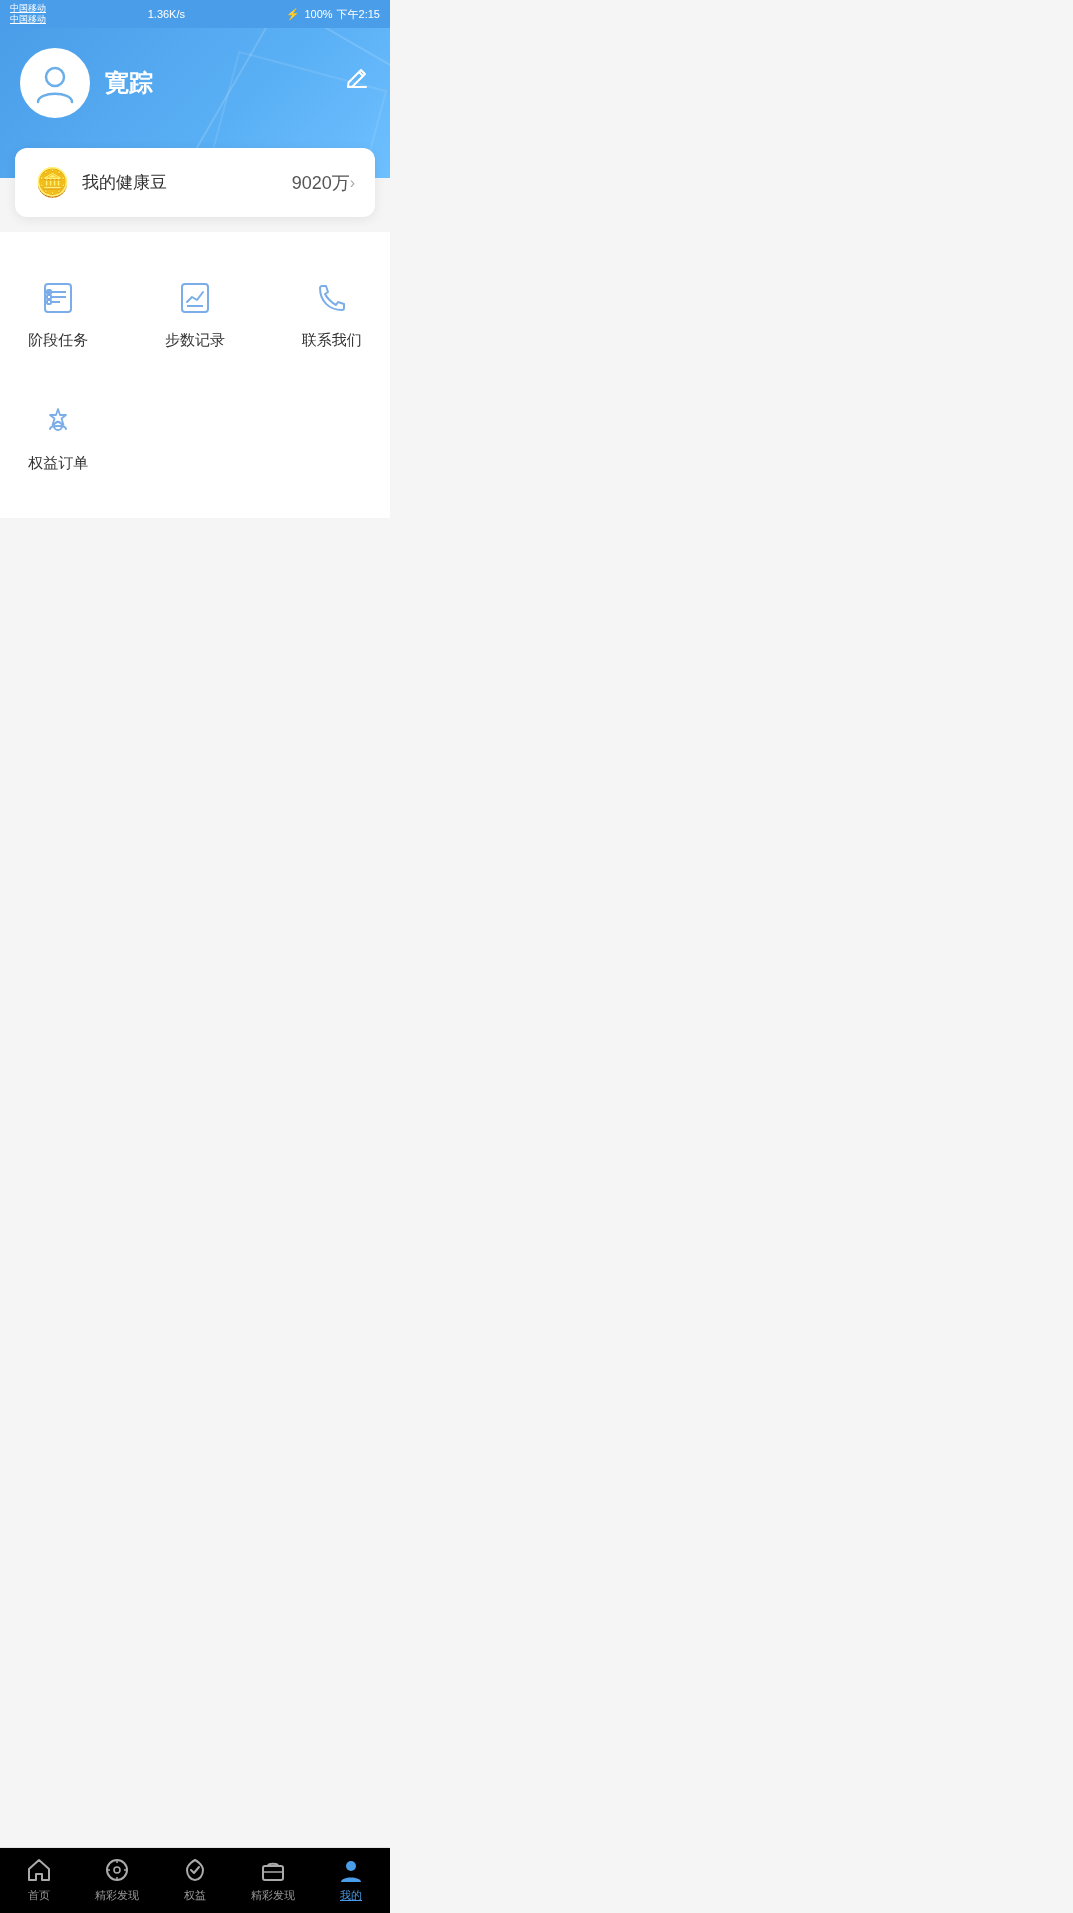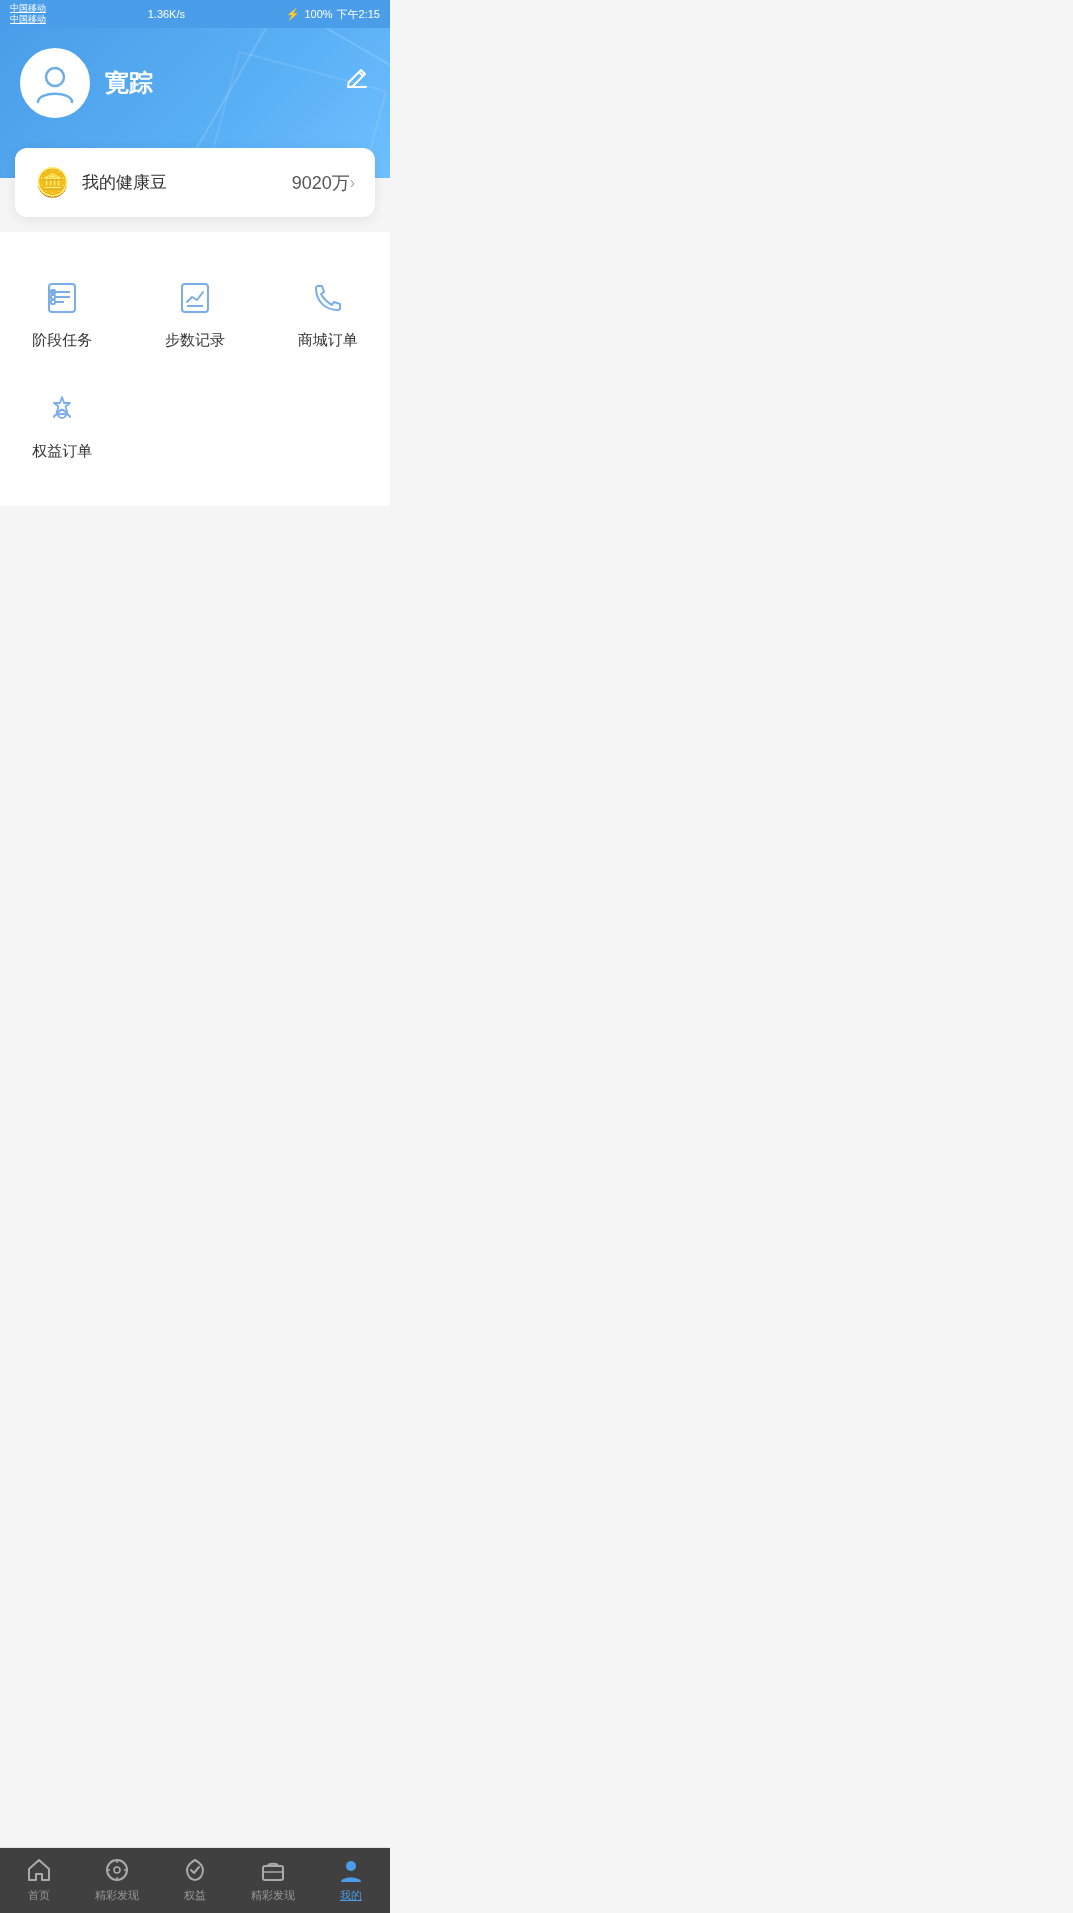--- a/index.html
+++ b/index.html
@@ -135,21 +135,21 @@
     .main-content {
       background: #fff;
       margin-top: 15px;
       padding: 20px 0;
     }
 
     
     .menu-grid {
       display: grid;
       grid-template-columns: repeat(3, 1fr);
-      gap: 8px;
+      gap: 20px;
       padding: 10px 0;
     }
     .menu-item {
       display: flex;
       flex-direction: column;
       align-items: center;
       gap: 12px;
       padding: 15px 10px;
       cursor: pointer;
     }
@@ -168,21 +168,21 @@
     .menu-item-label {
       font-size: 15px;
       color: #333;
     }
 
     
     .bottom-nav {
       position: fixed;
       bottom: 0;
       width: 390px;
-      background: #404040;
+      background: #000000;
       border-top: 1px solid #e5e5e5;
       display: flex;
       justify-content: space-around;
       padding: 8px 0 10px 0;
       z-index: 100;
     }
     .nav-item {
       display: flex;
       flex-direction: column;
       align-items: center;
@@ -293,21 +293,21 @@
       </div>
       <span class="menu-item-label">步数记录</span>
     </div>
 
     <div class="menu-item">
       <div class="menu-item-icon">
         <svg viewBox="0 0 36 36" fill="none" stroke="#7baee8" stroke-width="2">
           <path d="M6 8 C6 6.9 6.9 6 8 6 L12 6 L14 12 L11 14 C12.5 17.5 18.5 23.5 22 25 L24 22 L30 24 L30 28 C30 29.1 29.1 30 28 30 C15 30 6 21 6 8Z" stroke="#7baee8" stroke-width="2" fill="none" stroke-linejoin="round"></path>
         </svg>
       </div>
-      <span class="menu-item-label">商城订单</span>
+      <span class="menu-item-label">联系我们</span>
     </div>
 
 
     <div class="menu-item">
       <div class="menu-item-icon">
         <svg viewBox="0 0 36 36" fill="none" stroke="#7baee8" stroke-width="2">
           <path d="M18 6 L20 12 L26 12 L21.5 15.5 L23.5 22 L18 18.5 L12.5 22 L14.5 15.5 L10 12 L16 12 Z" stroke="#7baee8" stroke-width="1.8" fill="none" stroke-linejoin="round"></path>
           <path d="M10 26 C10 22 26 22 26 26" stroke="#7baee8" stroke-width="2" fill="none" stroke-linecap="round"></path>
           <circle cx="18" cy="23" r="4" stroke="#7baee8" stroke-width="1.8" fill="none"></circle>
         </svg>

